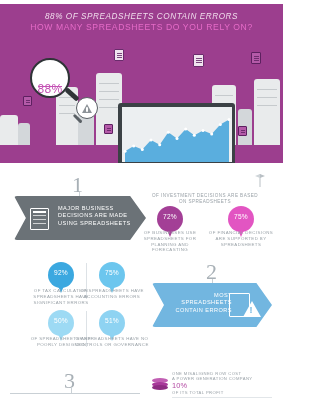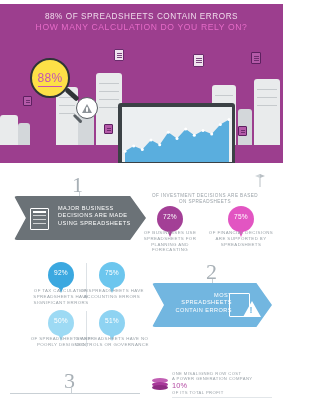--- a/index.html
+++ b/index.html
@@ -21,20 +21,21 @@
   .hero-bar-top {
     position: absolute; left:0; top:0; width:100%; height:4px;
     background:#ffffff;
   }
   .hero-title {
     position: absolute; left: 0; top: 11px; width: 283px;
     text-align: center;
     font-size: 8.2px; letter-spacing: 0.55px;
     color: #f0dcec; font-weight: 400;
     line-height: 11px;
+    font-style: italic;
   }
   .hero-sub {
     position: absolute; left: 0; top: 22px; width: 283px;
     text-align: center;
     font-size: 8.6px; letter-spacing: 0.6px;
     color: #e66bc8; font-weight: 400;
     line-height: 11px;
   }
 
   
@@ -62,23 +63,23 @@
       linear-gradient(#5d2060 0 0) 0 3.5px/100% 0.8px no-repeat,
       linear-gradient(#5d2060 0 0) 0 5.5px/100% 0.8px no-repeat;
   }
   .docicon.light { background:#f0e3ef; border-color:#6b2b6d; }
 
   
   .mag88 {
     position: absolute; left: 30px; top: 58px;
     width: 40px; height: 40px;
     border-radius: 50%;
-    background: #fde047;
+    background: #ffffff;
     border: 2.4px solid #2f3437;
-    display: flex; align-items: center; justify-content: center;
+    display: flex; align-items: flex-end; justify-content: center;
   }
   .mag88 .pct {
     font-size: 12px; color: #c452b4; letter-spacing: 0.3px;
   }
   .mag88 .ul {
     position:absolute; left:6px; right:6px; bottom:9px; height:1px;
     background:#c452b4;
   }
   .mag88-handle {
     position:absolute; left:64px; top:92px;
@@ -279,21 +280,21 @@
 </style>
 </head>
 <body>
 
 <div id="page">
 
   <div class="hero">
     <div class="hero-bar-top"></div>
 
     <div class="hero-title">88% OF SPREADSHEETS CONTAIN ERRORS</div>
-    <div class="hero-sub">HOW MANY CALCULATION DO YOU RELY ON?</div>
+    <div class="hero-sub">HOW MANY SPREADSHEETS DO YOU RELY ON?</div>
 
     <div class="bldg" style="left:56px; width:22px; height:58px;">
       <div class="line" style="top:10px"></div>
         <div class="line" style="top:18px"></div>
         <div class="line" style="top:26px"></div>
     </div>
     <div class="bldg dark" style="left:78px; width:16px; height:40px;"></div>
     <div class="bldg" style="left:96px; width:26px; height:72px;">
       <div class="line" style="top:10px"></div>
         <div class="line" style="top:18px"></div>

